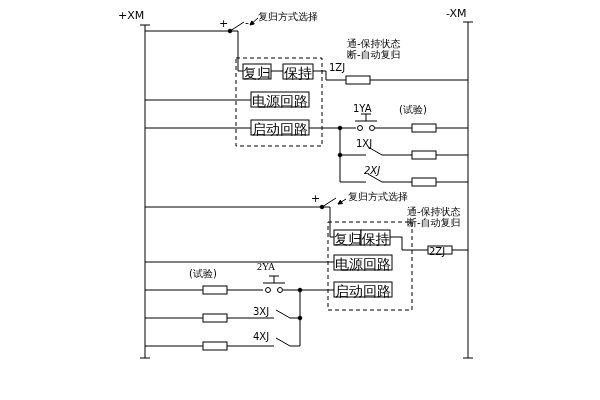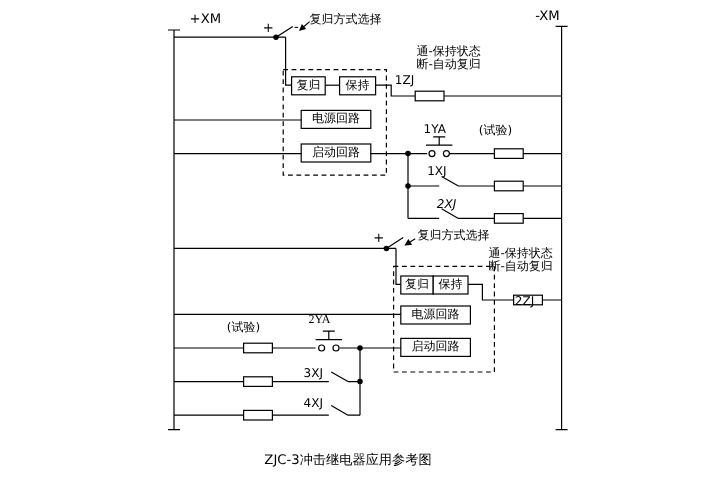--- a/index.html
+++ b/index.html
@@ -3,21 +3,21 @@
 <meta charset="utf-8">
 <style>
   html,body{margin:0;padding:0;background:#ffffff;}
   .stage{
     position:relative;width:600px;height:400px;background:#ffffff;
     font-family:"DejaVu Sans",sans-serif;color:#000;overflow:hidden;
   }
   .stage svg{position:absolute;left:0;top:0;}
   .lbl{position:absolute;font-size:10px;line-height:1.1;white-space:nowrap;color:#000;}
   .big{font-size:11px;}
-  .cbl{position:absolute;font-size:10px;line-height:1.1;text-align:center;white-space:nowrap;color:#000;}
+  .cbl{position:absolute;font-size:14px;line-height:1.1;text-align:center;white-space:nowrap;color:#000;}
   .caption{position:absolute;left:0;top:376px;width:580px;text-align:center;font-size:11px;color:#000;}
 </style>
 </head>
 <body>
 
 <div class="stage">
 
   <svg width="600" height="400" viewBox="0 0 600 400">
     <g stroke="#000" stroke-width="1" fill="none">
 
@@ -117,21 +117,21 @@
           <rect x="203" y="314" width="24" height="8" fill="#fff"></rect>
         </g>
         <g>
           <path d="M145,346 H203 M227,346 H274 M290,346 L276,338 M290,346 H300"></path>
           <rect x="203" y="342" width="24" height="8" fill="#fff"></rect>
         </g>
       </g>
     </g>
   </svg>
 
-  <div class="lbl big" style="left:118px;top:10px;margin-left:40px;">+XM</div>
+  <div class="lbl big" style="left:118px;top:10px;">+XM</div>
   <div class="lbl big" style="left:446px;top:8px;text-align:center;">-XM</div>
 
   <div class="lbl big" style="left:219px;top:18px;">+</div>
   <div class="lbl big" style="left:245px;top:17px;">-</div>
   <div class="lbl" style="left:258px;top:11px;">复归方式选择</div>
   <div class="cbl" style="left:243px;top:66px;width:28px;">复归</div>
   <div class="cbl" style="left:283px;top:66px;width:30px;">保持</div>
   <div class="cbl" style="left:251px;top:94px;width:58px;">电源回路</div>
   <div class="cbl" style="left:251px;top:122px;width:58px;">启动回路</div>
   <div class="lbl" style="left:347px;top:38px;">通-保持状态</div>
@@ -149,15 +149,14 @@
   <div class="cbl" style="left:334px;top:257px;width:58px;">电源回路</div>
   <div class="cbl" style="left:334px;top:284px;width:58px;">启动回路</div>
   <div class="lbl" style="left:407px;top:206px;">通-保持状态</div>
   <div class="lbl" style="left:407px;top:217px;">断-自动复归</div>
   <div class="lbl" style="left:429px;top:246px;">2ZJ</div>
   <div class="lbl" style="left:189px;top:268px;">(试验)</div>
   <div class="lbl" style="left:257px;top:261px;font-family:Liberation Serif, serif;">2YA</div>
   <div class="lbl" style="left:253px;top:306px;">3XJ</div>
   <div class="lbl" style="left:253px;top:331px;">4XJ</div>
 
-  <div class="caption">ZJC-3冲击继电器应用参考图</div>
 
 </div>
 
 </body></html>

